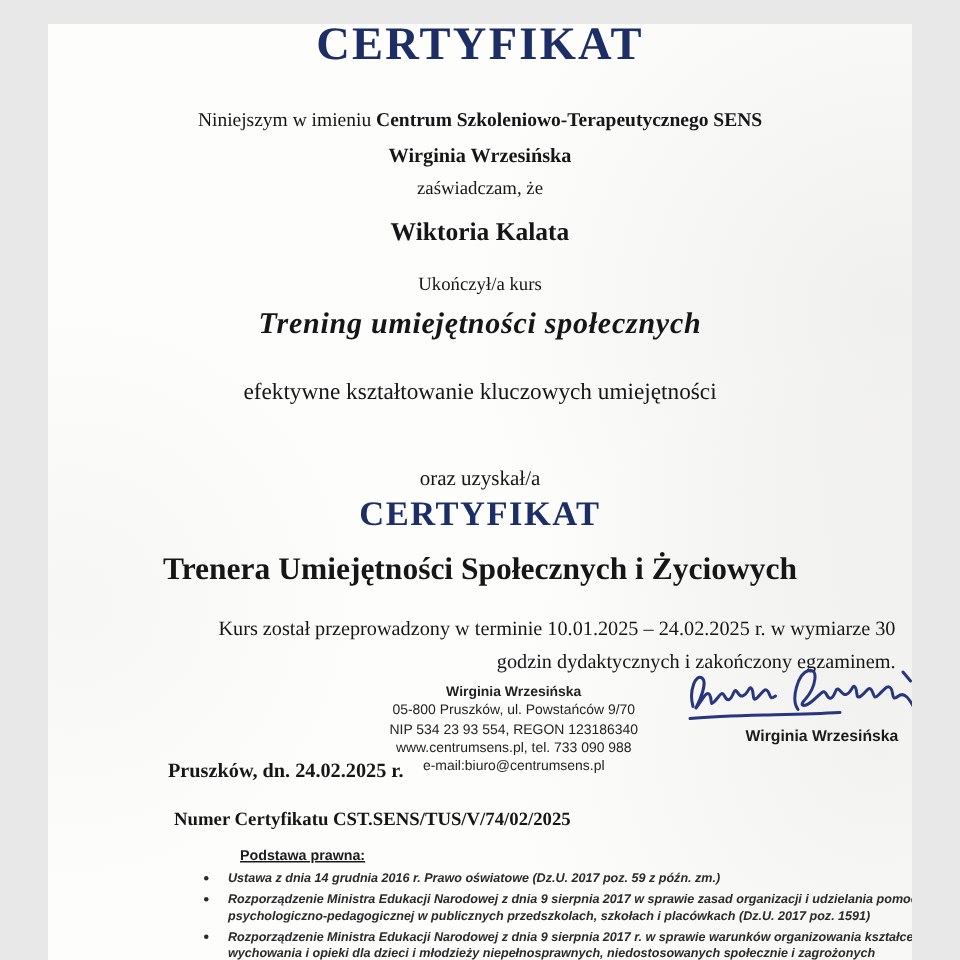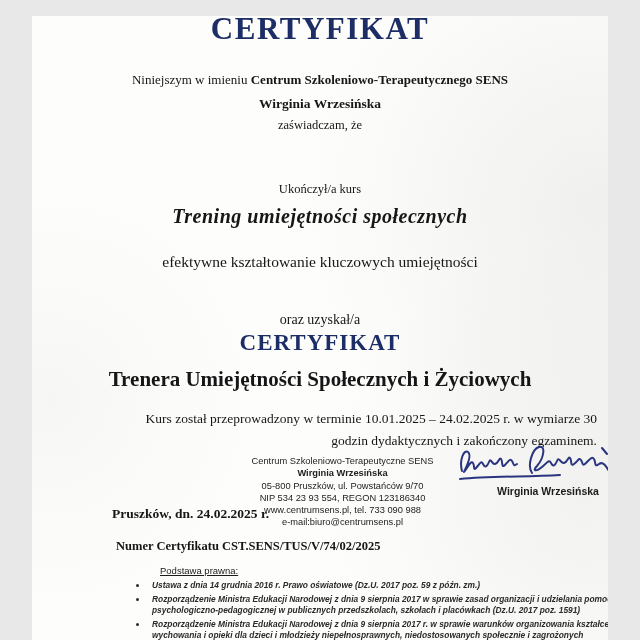--- a/index.html
+++ b/index.html
@@ -53,21 +53,21 @@
     font-family:"Liberation Sans","DejaVu Sans",sans-serif;
     font-size:10.5px;font-weight:bold;color:#1b1b1b;
   }
   .place-date{top:490px;left:80px;font-size:13.5px;font-weight:bold;}
   .cert-number{top:523px;left:84px;font-size:12.5px;font-weight:bold;}
   .legal{
     top:549px;left:84px;width:525px;
     font-family:"Liberation Sans","DejaVu Sans",sans-serif;
   }
   .legal-heading{
-    font-size:9.5px;font-weight:normal;text-decoration:underline;color:#1b1b1b;padding-left:44px;
+    font-size:9.5px;font-weight:bold;text-decoration:underline;color:#1b1b1b;padding-left:44px;
   }
   .legal-list{
     margin:4px 0 0 0;padding:0 0 0 32px;
     font-size:8.4px;font-style:italic;font-weight:bold;color:#2a2a2a;
     line-height:1.3;
   }
   .legal-list li{margin-bottom:3px;padding-left:4px;}
 </style>
 </head>
 <body>
@@ -75,37 +75,37 @@
 <div class="page">
 
   <div class="abs ctr title">CERTYFIKAT</div>
 
   <div class="abs ctr intro"><span>Niniejszym w imieniu </span><b>Centrum Szkoleniowo-Terapeutycznego SENS</b></div>
 
   <div class="abs ctr intro-person">Wirginia Wrzesińska</div>
 
   <div class="abs ctr attest">zaświadczam, że</div>
 
+  <div class="abs ctr recipient">Wiktoria Kalata</div>
 
   <div class="abs ctr completed">Ukończył/a kurs</div>
 
   <div class="abs ctr course-title">Trening umiejętności społecznych</div>
 
   <div class="abs ctr course-sub1">efektywne kształtowanie kluczowych umiejętności</div>
 
   <div class="abs ctr obtained">oraz uzyskał/a</div>
 
   <div class="abs ctr cert-word">CERTYFIKAT</div>
 
   <div class="abs ctr cert-of">Trenera Umiejętności Społecznych i Życiowych</div>
 
   <div class="abs details">Kurs został przeprowadzony w terminie 10.01.2025 – 24.02.2025  r. w wymiarze 30 godzin dydaktycznych i zakończony egzaminem.</div>
 
   <div class="abs contact">
-    <div>Centrum Szkoleniowo-Terapeutyczne SENS</div>
     <div class="bold">Wirginia Wrzesińska</div>
     <div>05-800 Pruszków, ul. Powstańców 9/70</div>
     <div>NIP 534 23 93 554,  REGON 123186340</div>
     <div>www.centrumsens.pl,    tel. 733 090 988</div>
     <div>e-mail:biuro@centrumsens.pl</div>
   </div>
 
   <div class="abs sig-wrap">
     <svg width="180" height="50" viewBox="0 0 180 50" aria-hidden="true">
       <g fill="none" stroke="#2a3580" stroke-width="2" stroke-linecap="round" stroke-linejoin="round">

